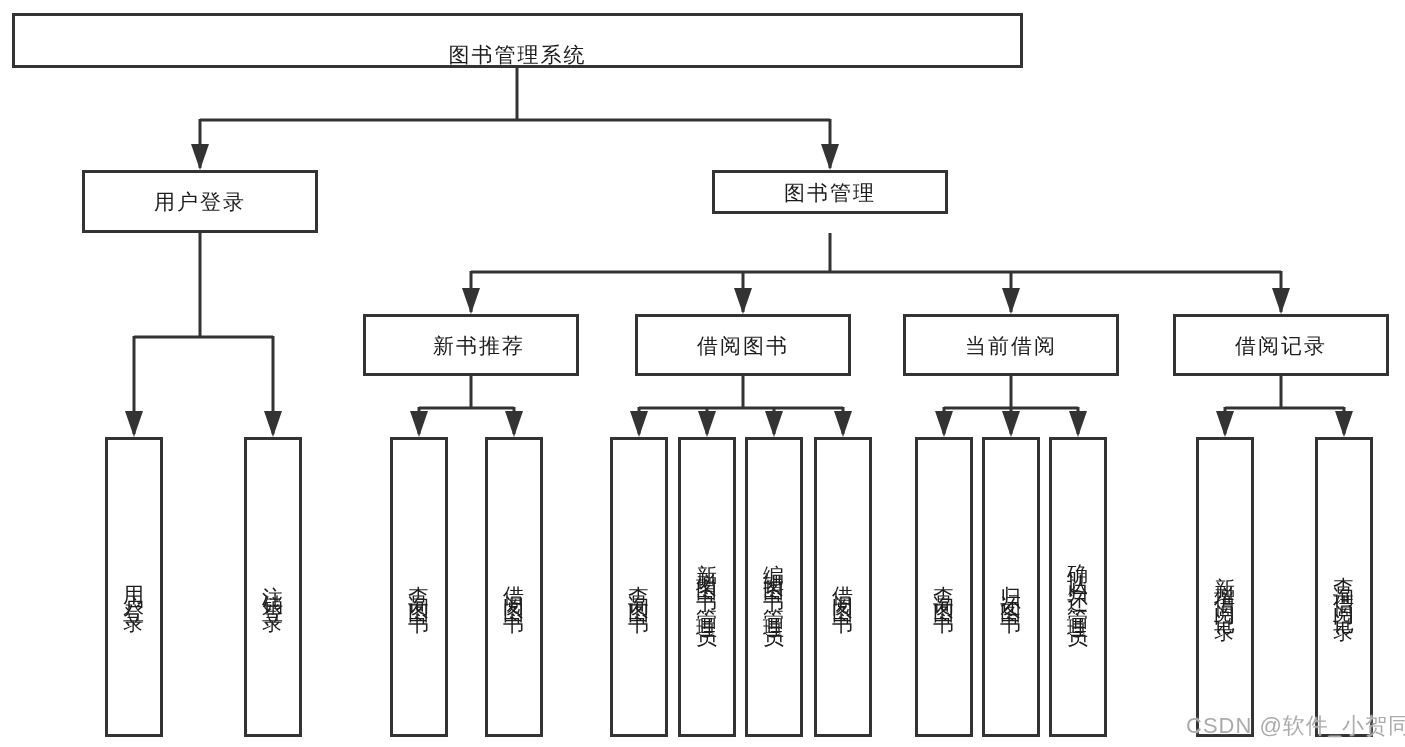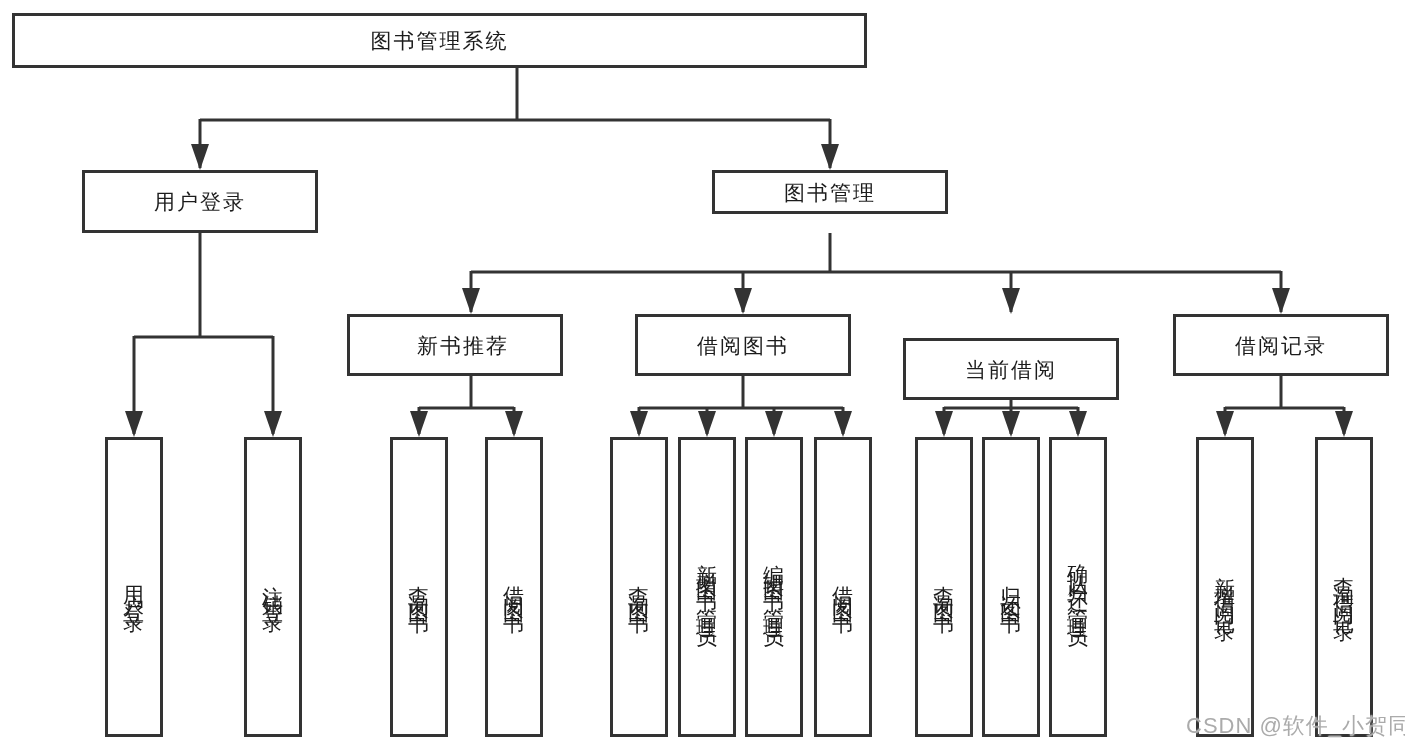--- a/index.html
+++ b/index.html
@@ -38,29 +38,29 @@
   }
   .vnode span {
     writing-mode: vertical-rl;
     text-orientation: mixed;
     font-size: 21px;
     letter-spacing: 9px;
     line-height: 1;
     white-space: nowrap;
   }
   
-  .n-root   { left: 12px;   top: 13px;  width: 855px; height: 55px; }
+  .n-root   { left: 12px;   top: 13px;  width: 1011px; height: 55px; align-items: flex-end; }
   
   .n-l2a    { left: 82px;   top: 170px; width: 236px;  height: 63px; }
   .n-l2b    { left: 712px;  top: 170px; width: 236px;  height: 44px; }
   
   .n-l3     { top: 314px; width: 216px; height: 62px; }
-  .n-l3a    { left: 347px; padding-left: 16px; }
+  .n-l3a    { left: 363px; padding-left: 16px; }
   .n-l3b    { left: 635px; }
-  .n-l3c    { left: 903px; margin-top: 24px; }
+  .n-l3c    { left: 903px; }
   .n-l3d    { left: 1173px; }
   
   .leaf     { top: 437px; width: 58px; height: 300px; }
   .lf1  { left: 105px; }
   .lf2  { left: 244px; }
   .lf3  { left: 390px; }
   .lf4  { left: 485px; }
   .lf5  { left: 610px; }
   .lf6  { left: 678px; }
   .lf7  { left: 745px; }

